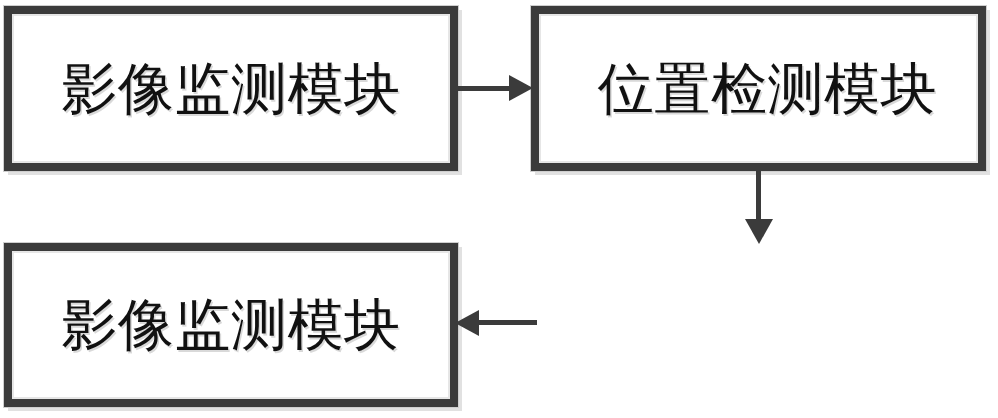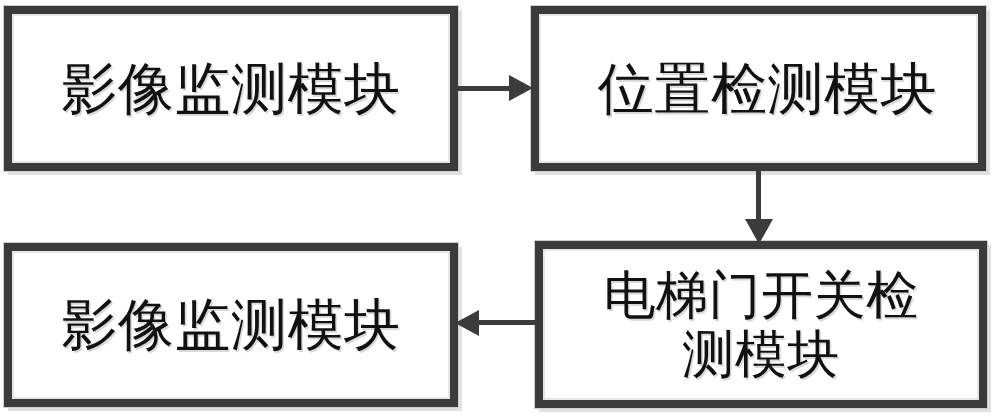--- a/index.html
+++ b/index.html
@@ -122,26 +122,20 @@
       <span class="node-label">位置检测模块</span>
     </div>
   </div>
 
   <div class="node" id="node-info-share">
     <div class="node-inner">
       <span class="node-label">影像监测模块</span>
     </div>
   </div>
 
-  <div class="node" id="node-door-detect">
-    <div class="node-inner">
-      <span class="node-label">电梯门开关检
-测模块</span>
-    </div>
-  </div>
 
   <div class="connector" id="edge-image-to-position">
     <div class="conn-line-h"></div>
     <div class="arrow-head arrow-right"></div>
   </div>
 
   <div class="connector" id="edge-position-to-door">
     <div class="conn-line-v"></div>
     <div class="arrow-head arrow-down"></div>
   </div>

